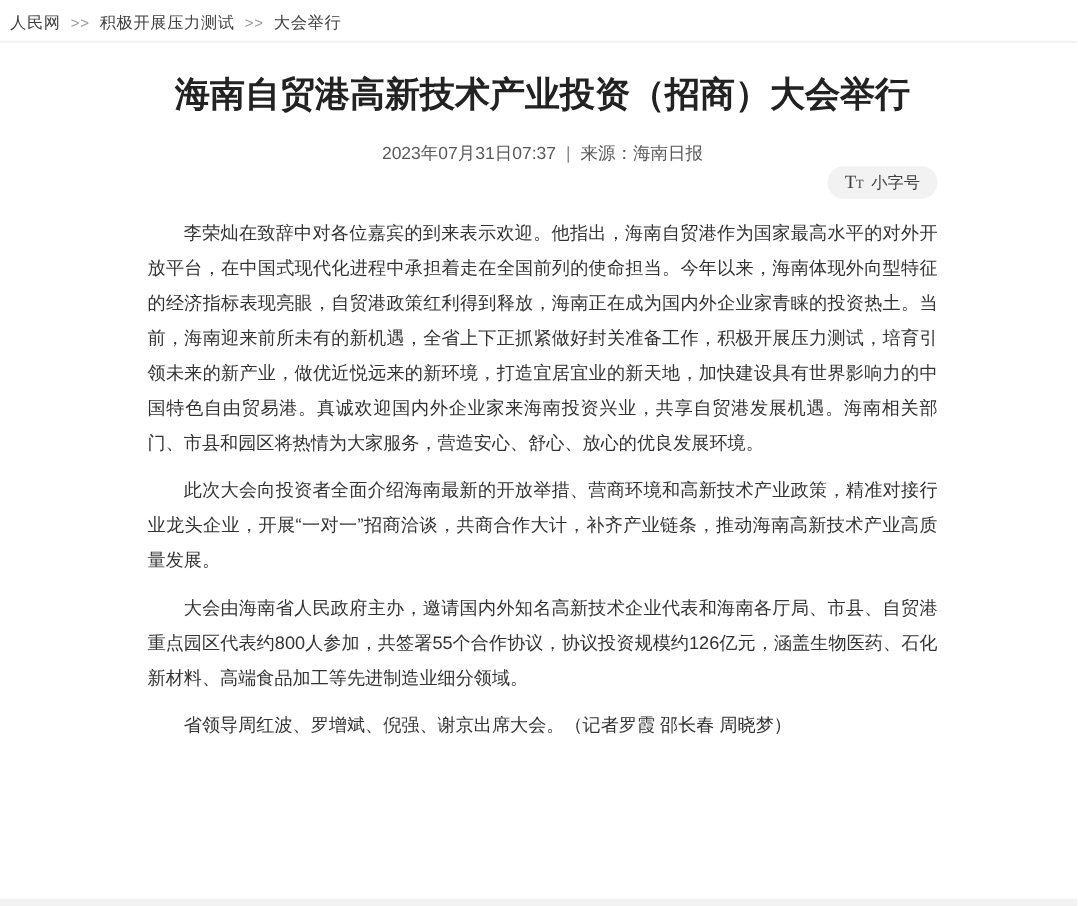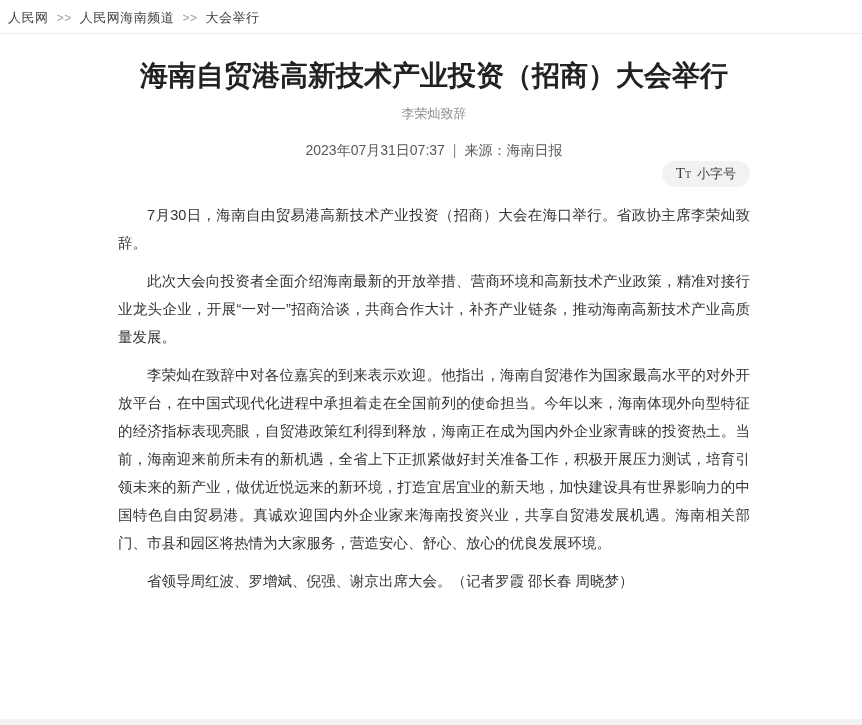--- a/index.html
+++ b/index.html
@@ -109,49 +109,48 @@
     width: 862px; height: 6px;
     background: #f2f2f2;
   }
 </style>
 </head>
 <body>
 
 <div class="breadcrumb">
   <a>人民网</a>
   <span class="sep">&gt;&gt;</span>
-  <a>人民网海南频道</a>
+  <a>积极开展压力测试</a>
   <span class="sep">&gt;&gt;</span>
   <a>大会举行</a>
 </div>
 
 <div class="top-divider"></div>
 
 <div class="content">
 
   <h1 class="article-title">海南自贸港高新技术产业投资（招商）大会举行</h1>
 
-  <div class="article-subtitle">李荣灿致辞</div>
 
   <div class="article-meta">
     <span>2023年07月31日07:37</span><span class="meta-sep">|</span><span>来源：</span><a style="color:#595959;text-decoration:none;cursor:pointer;">海南日报</a>
   </div>
 
   <div class="toolbar-row">
     <button class="fontsize-pill">
       <span class="t-big">T</span>
       <span class="t-small">T</span>
       <span>小字号</span>
     </button>
   </div>
 
   <div class="article-body">
 
-    <p class="para">7月30日，海南自由贸易港高新技术产业投资（招商）大会在海口举行。省政协主席李荣灿致辞。</p>
+    <p class="para">李荣灿在致辞中对各位嘉宾的到来表示欢迎。他指出，海南自贸港作为国家最高水平的对外开放平台，在中国式现代化进程中承担着走在全国前列的使命担当。今年以来，海南体现外向型特征的经济指标表现亮眼，自贸港政策红利得到释放，海南正在成为国内外企业家青睐的投资热土。当前，海南迎来前所未有的新机遇，全省上下正抓紧做好封关准备工作，积极开展压力测试，培育引领未来的新产业，做优近悦远来的新环境，打造宜居宜业的新天地，加快建设具有世界影响力的中国特色自由贸易港。真诚欢迎国内外企业家来海南投资兴业，共享自贸港发展机遇。海南相关部门、市县和园区将热情为大家服务，营造安心、舒心、放心的优良发展环境。</p>
     <p class="para">此次大会向投资者全面介绍海南最新的开放举措、营商环境和高新技术产业政策，精准对接行业龙头企业，开展“一对一”招商洽谈，共商合作大计，补齐产业链条，推动海南高新技术产业高质量发展。</p>
-    <p class="para">李荣灿在致辞中对各位嘉宾的到来表示欢迎。他指出，海南自贸港作为国家最高水平的对外开放平台，在中国式现代化进程中承担着走在全国前列的使命担当。今年以来，海南体现外向型特征的经济指标表现亮眼，自贸港政策红利得到释放，海南正在成为国内外企业家青睐的投资热土。当前，海南迎来前所未有的新机遇，全省上下正抓紧做好封关准备工作，积极开展压力测试，培育引领未来的新产业，做优近悦远来的新环境，打造宜居宜业的新天地，加快建设具有世界影响力的中国特色自由贸易港。真诚欢迎国内外企业家来海南投资兴业，共享自贸港发展机遇。海南相关部门、市县和园区将热情为大家服务，营造安心、舒心、放心的优良发展环境。</p>
+    <p class="para">大会由海南省人民政府主办，邀请国内外知名高新技术企业代表和海南各厅局、市县、自贸港重点园区代表约800人参加，共签署55个合作协议，协议投资规模约126亿元，涵盖生物医药、石化新材料、高端食品加工等先进制造业细分领域。</p>
     <p class="para">省领导周红波、罗增斌、倪强、谢京出席大会。（记者罗霞 邵长春 周晓梦）</p>
 
   </div>
 
 </div>
 
 <div class="bottom-strip"></div>
 
 </body></html>

